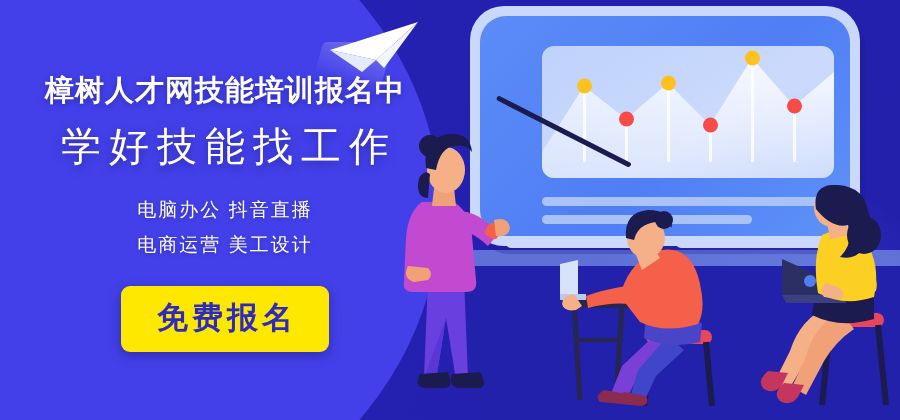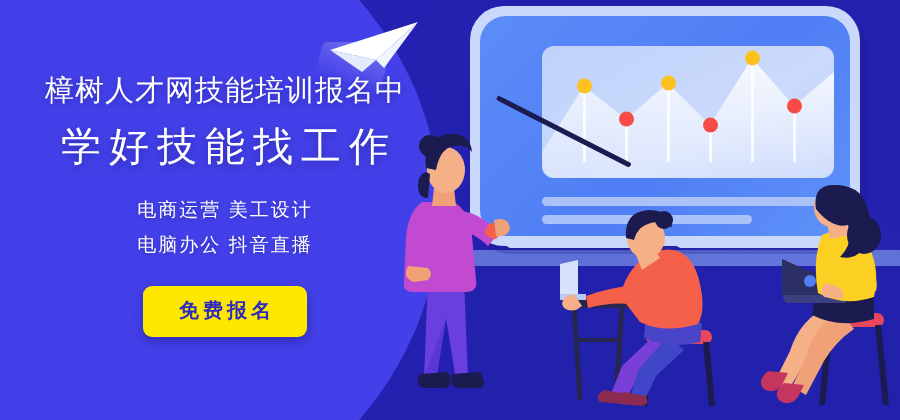--- a/index.html
+++ b/index.html
@@ -51,21 +51,21 @@
   
   .copy{
     position:absolute;left:0;top:0;width:450px;height:420px;
     z-index:6;
     display:flex;flex-direction:column;align-items:center;
     padding-top:76px;box-sizing:border-box;
   }
   .headline1{
     color:#ffffff;
     font-size:29px;
-    font-weight:normal;
+    font-weight:bold;
     letter-spacing:1px;
     line-height:1;
     text-shadow:0 2px 6px rgba(20,20,110,.45);
     white-space:nowrap;
   }
   .headline2{
     margin-top:21px;
     color:#ffffff;
     font-size:40px;
     font-weight:normal;
@@ -82,21 +82,21 @@
     letter-spacing:2px;
     line-height:1.85;
     text-align:center;
     white-space:nowrap;
     text-shadow:0 1px 4px rgba(20,20,110,.4);
   }
   .cta{
     margin-top:24px;
     background:#ffe800;
     color:#2d2bbf;
-    font-size:20px;
+    font-size:31px;
     font-weight:bold;
     letter-spacing:4px;
     text-indent:4px;
     padding:11px 32px 13px 32px;
     border:none;
     border-radius:9px;
     cursor:pointer;
     box-shadow:0 4px 12px rgba(10,10,80,.35);
     font-family:"Liberation Sans","DejaVu Sans",sans-serif;
     white-space:nowrap;
@@ -307,19 +307,19 @@
     <ellipse cx="72" cy="22" rx="18" ry="20" fill="#f5b088"></ellipse>
 
     <path d="M56 24 q-4 -26 22 -24 q26 2 30 26 q8 18 -2 34 q-10 16 -26 12 q14 -14 8 -32 q-16 4 -32 -16 Z" fill="#1b1b50"></path>
     <ellipse cx="104" cy="50" rx="17" ry="19" fill="#1b1b50"></ellipse>
   </svg>
 
   <div class="copy">
     <div class="headline1">樟树人才网技能培训报名中</div>
     <div class="headline2">学好技能找工作</div>
     <div class="sub">
+      <div>电脑办公  抖音直播</div>
       <div>电商运营  美工设计</div>
-      <div>电脑办公  抖音直播</div>
     </div>
     <button class="cta">免费报名</button>
   </div>
 
 </div>
 
 </body></html>

